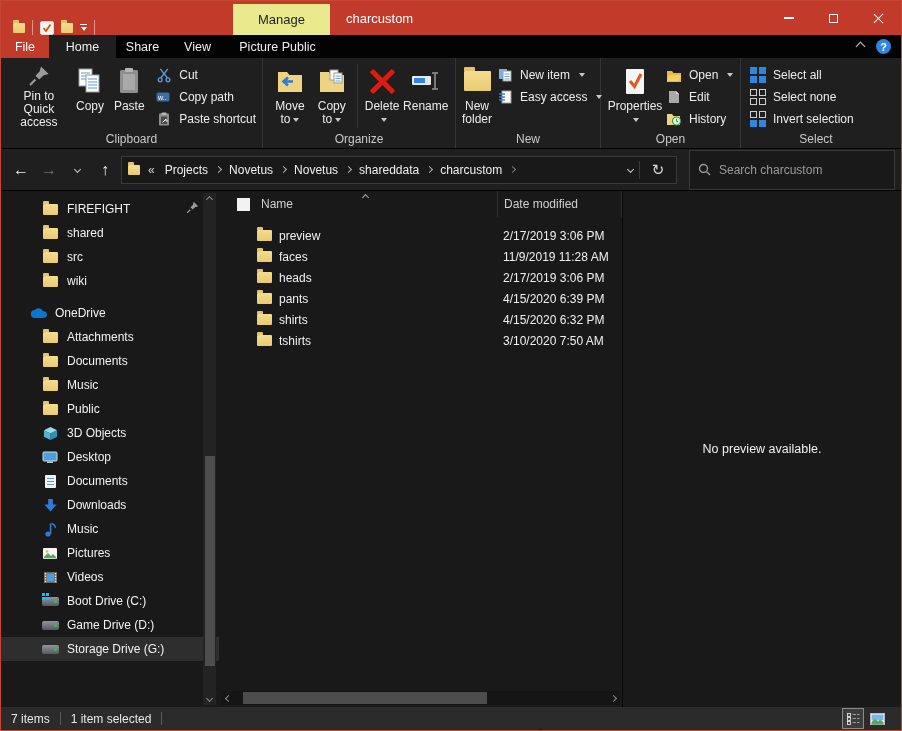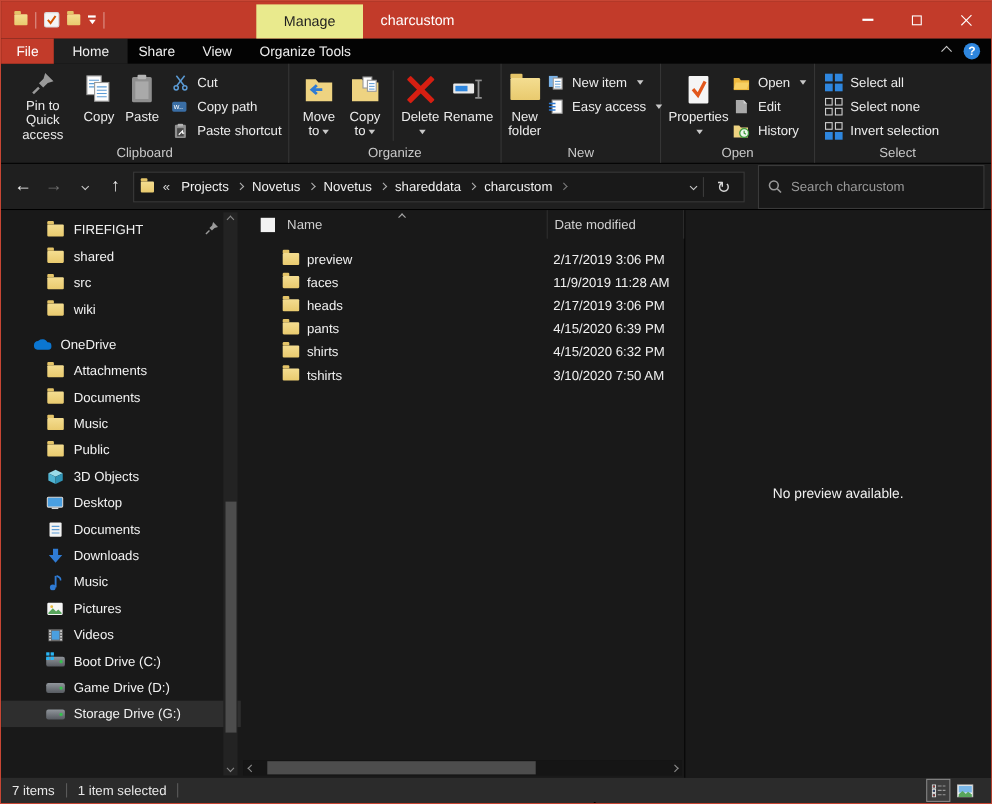--- a/index.html
+++ b/index.html
@@ -1,20 +1,20 @@
 <!DOCTYPE html>
 <html><head>
 <meta charset="utf-8">
 <style>
   *{margin:0;padding:0;box-sizing:border-box}
   html,body{background:#000;font-family:"Liberation Sans",sans-serif}
   .app{position:relative;width:902px;height:731px;background:#1f1f1f;border:1px solid #c74634;overflow:hidden;color:#ececec;font-size:12px}
 
   
-  .titlebar{position:relative;height:34px;background:#c23b2a;display:flex;align-items:center}
+  .titlebar{position:relative;height:34px;background:#c23b2a;display:flex;align-items:flex-end}
   .qat{display:flex;align-items:center;gap:7px;padding-left:12px}
   .qat-sep{width:1px;height:15px;background:rgba(255,255,255,.45)}
   .fico{position:relative;width:15px;height:11px;background:linear-gradient(#f4dd90,#e9ca6e);border-radius:1px;flex:none}
   .fico::before{content:"";position:absolute;top:-3px;left:0;width:6px;height:3px;background:#e4c468;border-radius:1px 1px 0 0}
   .fico.sm{width:12px;height:10px}
   .fico.lg{width:27px;height:20px}
   .fico.lg::before{width:11px;height:4px;top:-4px}
   .qat-check{width:14px;height:14px;background:#f5f5f5;border:1px solid #d9d9d9;border-radius:2px;display:flex;align-items:center;justify-content:center}
   .qatdd{display:flex;flex-direction:column;align-items:center;gap:2px}
   .qatdd .bar{width:7px;height:1.5px;background:#fff}
@@ -160,21 +160,21 @@
           <span class="x-glyph"></span>
         </div>
     </div>
   </div>
 
   <div class="tabrow">
     <div class="rtab file">File</div>
     <div class="rtab home">Home</div>
     <div class="rtab share">Share</div>
     <div class="rtab view">View</div>
-    <div class="rtab pict">Organize Tools</div>
+    <div class="rtab pict">Picture Public</div>
     <div class="tab-right">
       <span class="chev up"></span>
       <span class="help-circle">?</span>
     </div>
   </div>
 
   <div class="ribbon">
 
     <div class="grp" style="width:262px">
       <div class="bigbtn" style="width:70px">

